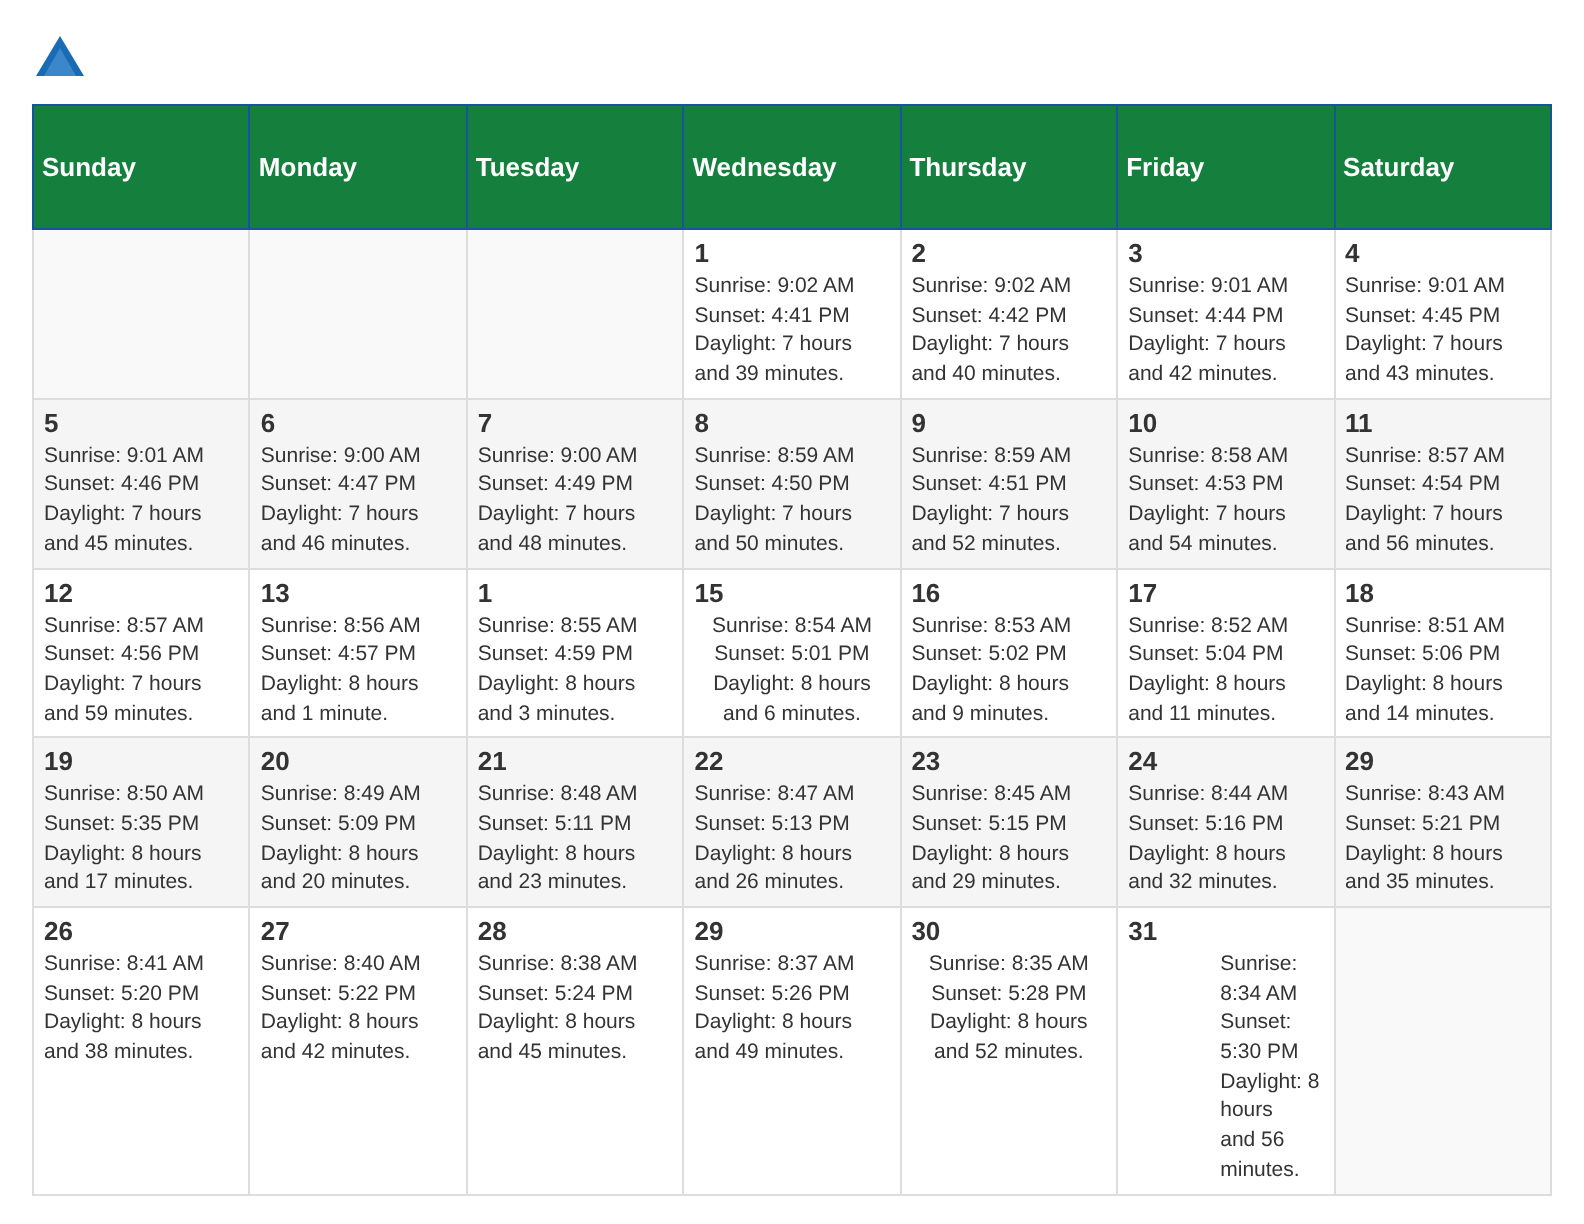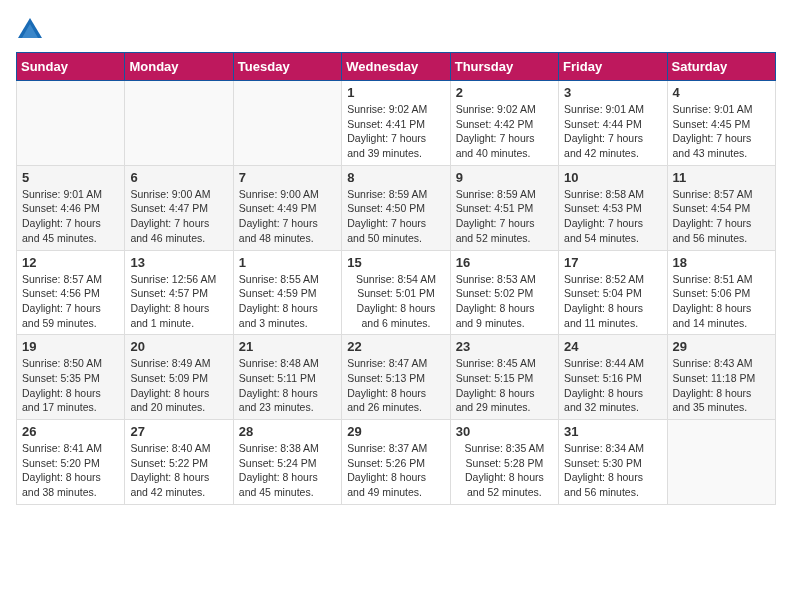--- a/index.html
+++ b/index.html
@@ -46,25 +46,25 @@
     .title-location {
       font-size: 16px;
       color: #555;
     }
     .calendar {
       width: 100%;
       border-collapse: collapse;
       border: 1px solid #ccc;
     }
     .calendar th {
-      background: #be185d;
+      background: #15803d;
       color: #fff;
       font-size: 13px;
       font-weight: bold;
-      padding: 6px 4px;
+      padding: 23px 4px;
       text-align: left;
       border: 1px solid #1555a0;
     }
     .calendar td {
       vertical-align: top;
       border: 1px solid #ddd;
       padding: 4px 5px;
       width: 108px;
       min-height: 80px;
       font-size: 11px;
@@ -213,21 +213,21 @@
       <tr>
         <td>
           <span class="day-number">12</span>
           <div class="day-info" style="white-space: pre-line;">Sunrise: 8:57 AM
 Sunset: 4:56 PM
 Daylight: 7 hours
 and 59 minutes.</div>
         </td>
         <td>
           <span class="day-number">13</span>
-          <div class="day-info" style="white-space: pre-line;">Sunrise: 12:56 AM
+          <div class="day-info" style="white-space: pre-line;">Sunrise: 8:56 AM
 Sunset: 4:57 PM
 Daylight: 8 hours
 and 1 minute.</div>
         </td>
         <td>
           <span class="day-number">1</span>
           <div class="day-info" style="white-space: pre-line;">Sunrise: 8:55 AM
 Sunset: 4:59 PM
 Daylight: 8 hours
 and 3 minutes.</div>
@@ -300,21 +300,21 @@
         <td>
           <span class="day-number">24</span>
           <div class="day-info" style="white-space: pre-line;">Sunrise: 8:44 AM
 Sunset: 5:16 PM
 Daylight: 8 hours
 and 32 minutes.</div>
         </td>
         <td>
           <span class="day-number">29</span>
           <div class="day-info" style="white-space: pre-line;">Sunrise: 8:43 AM
-Sunset: 11:18 PM
+Sunset: 5:21 PM
 Daylight: 8 hours
 and 35 minutes.</div>
         </td>
       </tr>
       <tr>
         <td>
           <span class="day-number">26</span>
           <div class="day-info" style="white-space: pre-line;">Sunrise: 8:41 AM
 Sunset: 5:20 PM
 Daylight: 8 hours
@@ -343,21 +343,21 @@
         </td>
         <td>
           <span class="day-number">30</span>
           <div class="day-info" style="white-space: pre-line; text-align: center;">Sunrise: 8:35 AM
 Sunset: 5:28 PM
 Daylight: 8 hours
 and 52 minutes.</div>
         </td>
         <td>
           <span class="day-number">31</span>
-          <div class="day-info" style="white-space: pre-line;">Sunrise: 8:34 AM
+          <div class="day-info" style="white-space: pre-line; margin-left: 46px;">Sunrise: 8:34 AM
 Sunset: 5:30 PM
 Daylight: 8 hours
 and 56 minutes.</div>
         </td>
         <td class="empty"></td>
       </tr>
     </tbody>
 </table>
 
 </body></html>

